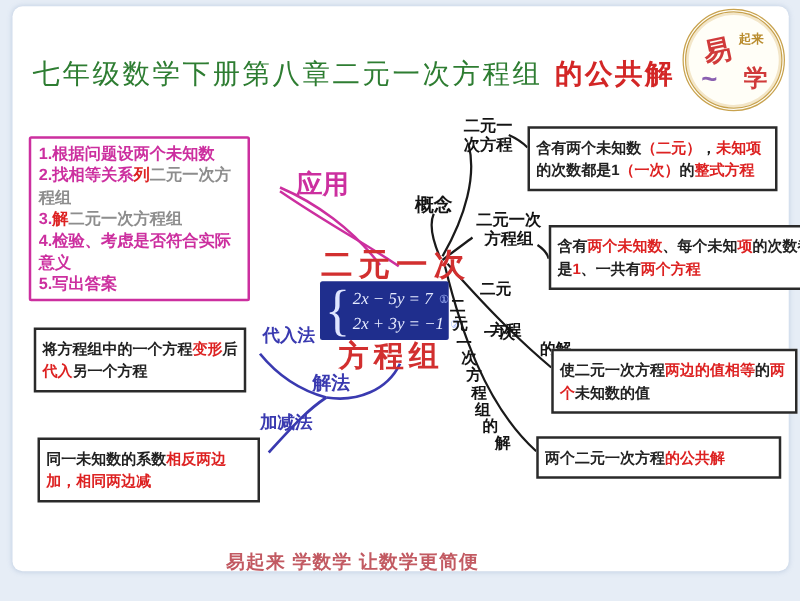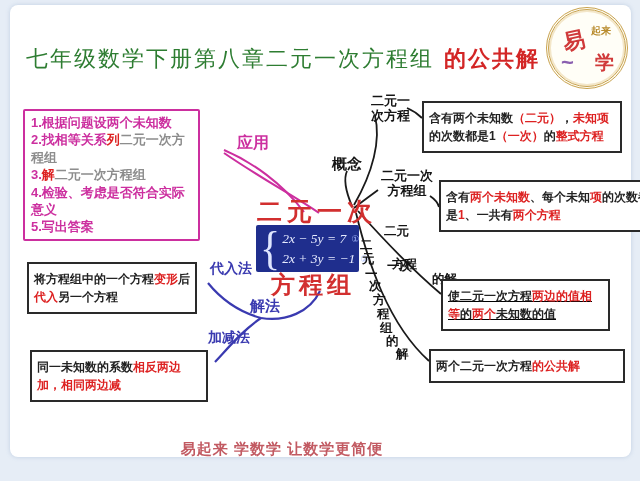--- a/index.html
+++ b/index.html
@@ -26,21 +26,21 @@
   .apply-box { width:177px; border:2px solid #cc2f9f; border-radius:2px; padding:3px 6px;
                font-size:13px; line-height:17.4px; }
   .def-box { border:2px solid #2a2a2a; padding:6px 5px; font-size:12px; line-height:18px; }
 
   .seg-mag { color:#cc2f9f; }
   .seg-red { color:#dd2222; }
   .seg-blk { color:#222222; }
   .seg-gray { color:#8d8d8d; }
 
   .branch-label { font-weight:bold; }
-  .lbl-mag { color:#cc2f9f; font-size:16px; }
+  .lbl-mag { color:#cc2f9f; font-size:21px; }
   .lbl-blk { color:#141414; font-size:15px; }
   .lbl-blue { color:#3a3ab0; font-size:14px; }
   .sub-label { color:#141414; font-size:13px; font-weight:bold; line-height:14.5px; }
   .diag-chunk { color:#141414; font-size:12.5px; font-weight:bold; white-space:nowrap; }
 
   .center-top { color:#d22f2f; font-size:25px; font-weight:bold; letter-spacing:5px;
                 font-family:"Liberation Serif", serif; }
   .center-bottom { color:#d22f2f; font-size:24px; font-weight:bold; letter-spacing:4px;
                    font-family:"Liberation Serif", serif; }
   .eq-box { width:103px; height:47px; background:#1f2e8d; border-radius:2px; display:flex;
@@ -131,21 +131,21 @@
   <span class="abs diag-chunk" style="left:360px; top:237px;">二</span>
   <span class="abs diag-chunk" style="left:362px; top:251px;">元</span>
   <span class="abs diag-chunk" style="left:365px; top:266px;">一</span>
   <span class="abs diag-chunk" style="left:369px; top:278px;">次</span>
   <span class="abs diag-chunk" style="left:373px; top:292px;">方</span>
   <span class="abs diag-chunk" style="left:377px; top:306px;">程</span>
   <span class="abs diag-chunk" style="left:380px; top:320px;">组</span>
   <span class="abs diag-chunk" style="left:386px; top:333px;">的</span>
   <span class="abs diag-chunk" style="left:396px; top:346px;">解</span>
 
-  <div class="abs node-box def-box" style="left:441px; top:279px; width:169px;text-decoration:underline;"><span class="seg-blk">使二元一次方程</span><span class="seg-red">两边的值相等</span><span class="seg-blk">的</span><span class="seg-red">两个</span><span class="seg-blk">未知数的值</span></div>
+  <div class="abs node-box def-box" style="left:441px; top:279px; width:197px;"><span class="seg-blk">使二元一次方程</span><span class="seg-red">两边的值相等</span><span class="seg-blk">的</span><span class="seg-red">两个</span><span class="seg-blk">未知数的值</span></div>
   <div class="abs node-box def-box" style="left:429px; top:349px; width:196px;"><span class="seg-blk">两个二元一次方程</span><span class="seg-red">的公共解</span></div>
 
   <span class="abs branch-label lbl-blue" style="left:210px; top:260px;">代入法</span>
   <span class="abs branch-label lbl-blue" style="left:250px; top:297px; font-size:15px;">解法</span>
   <span class="abs branch-label lbl-blue" style="left:208px; top:329px;">加减法</span>
 
   <div class="abs node-box def-box" style="left:27px; top:262px; width:170px;"><span class="seg-blk">将方程组中的一个方程</span><span class="seg-red">变形</span><span class="seg-blk">后</span><span class="seg-red">代入</span><span class="seg-blk">另一个方程</span></div>
   <div class="abs node-box def-box" style="left:30px; top:350px; width:178px;"><span class="seg-blk">同一未知数的系数</span><span class="seg-red">相反两边加，相同两边减</span></div>
 
   <div class="abs footer-tag" style="left:0px; top:440px;">易起来 学数学  让数学更简便</div>

